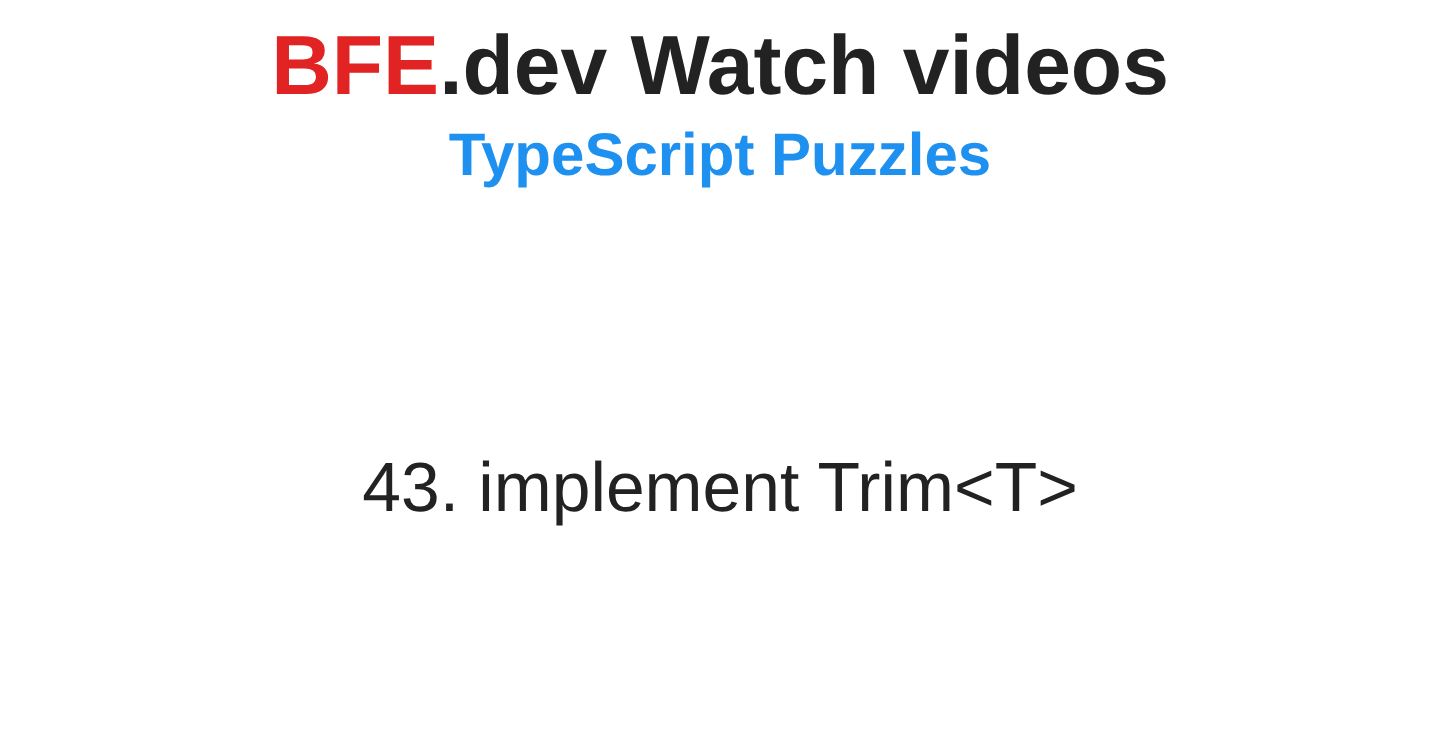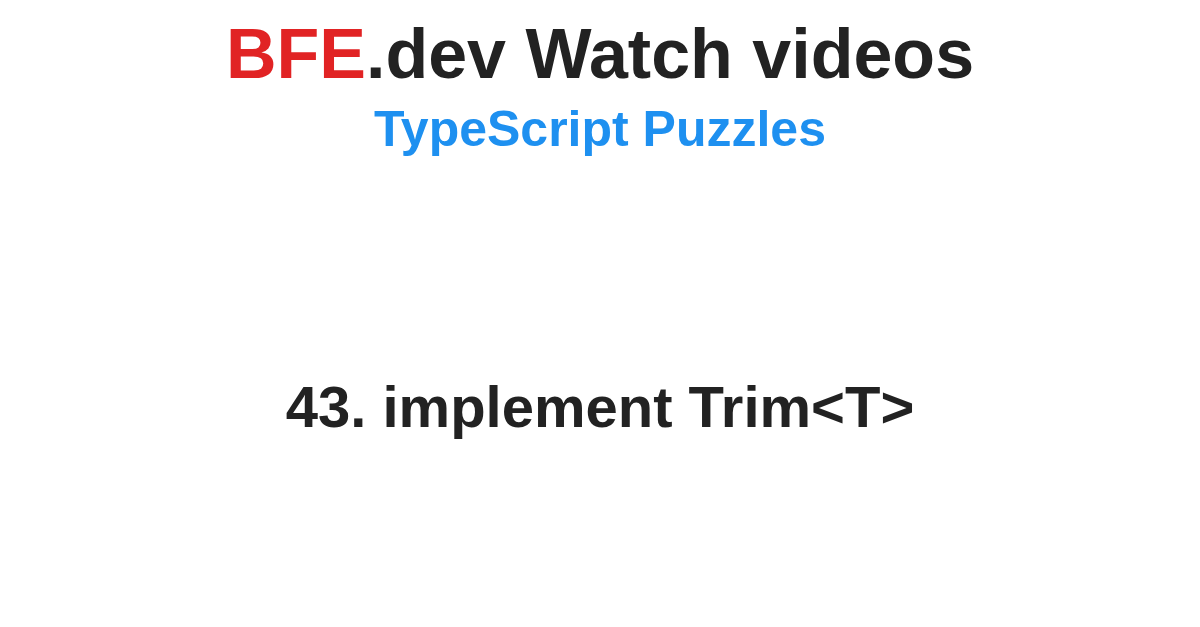--- a/index.html
+++ b/index.html
@@ -29,21 +29,21 @@
     }
     .subtitle {
       font-size: 50px;
       font-weight: 700;
       color: #1e90f0;
       text-align: center;
       margin-top: 8px;
     }
     .problem-title {
       font-size: 58px;
-      font-weight: 700;
+      font-weight: 400;
       color: #222222;
       text-align: center;
       margin-top: 215px;
     }
   </style>
 </head>
 <body>
 
 <div class="header-line">
   <span class="brand-red">BFE</span><span>.dev Watch videos</span>

